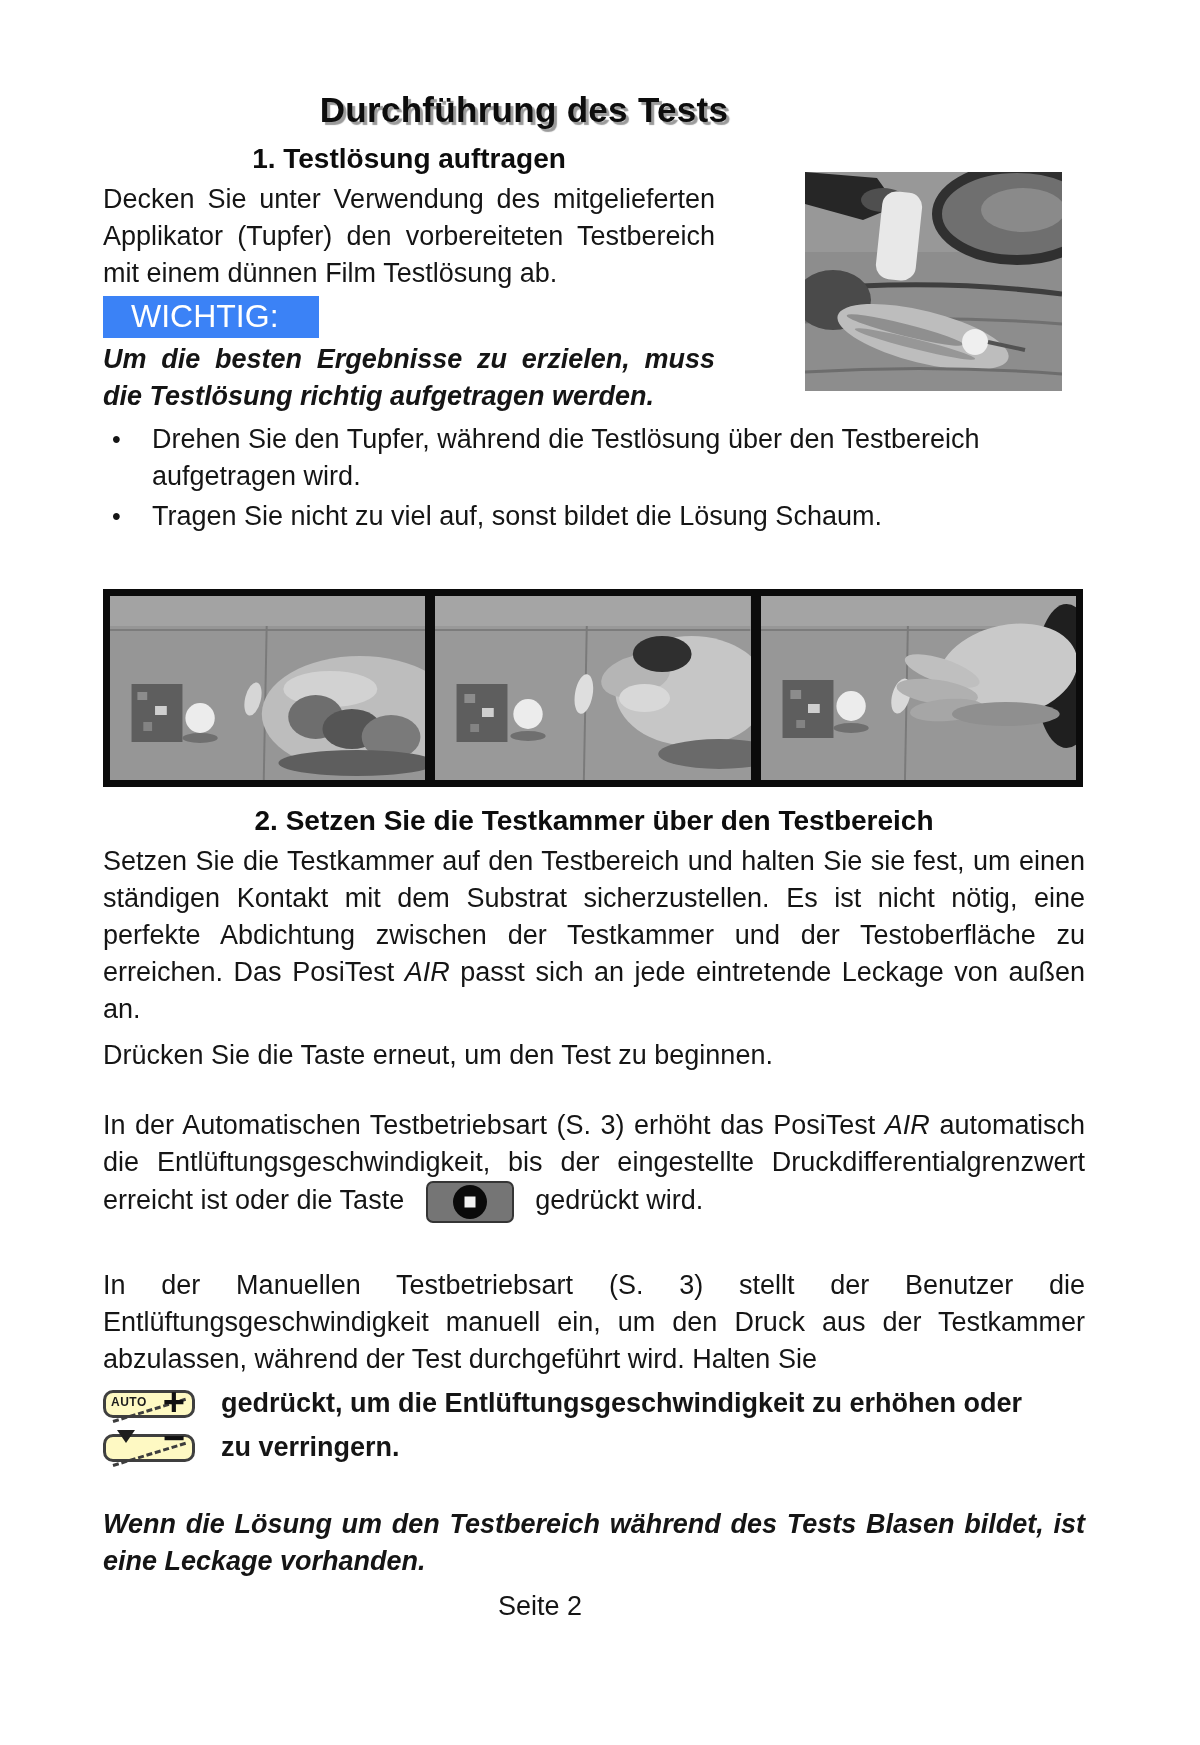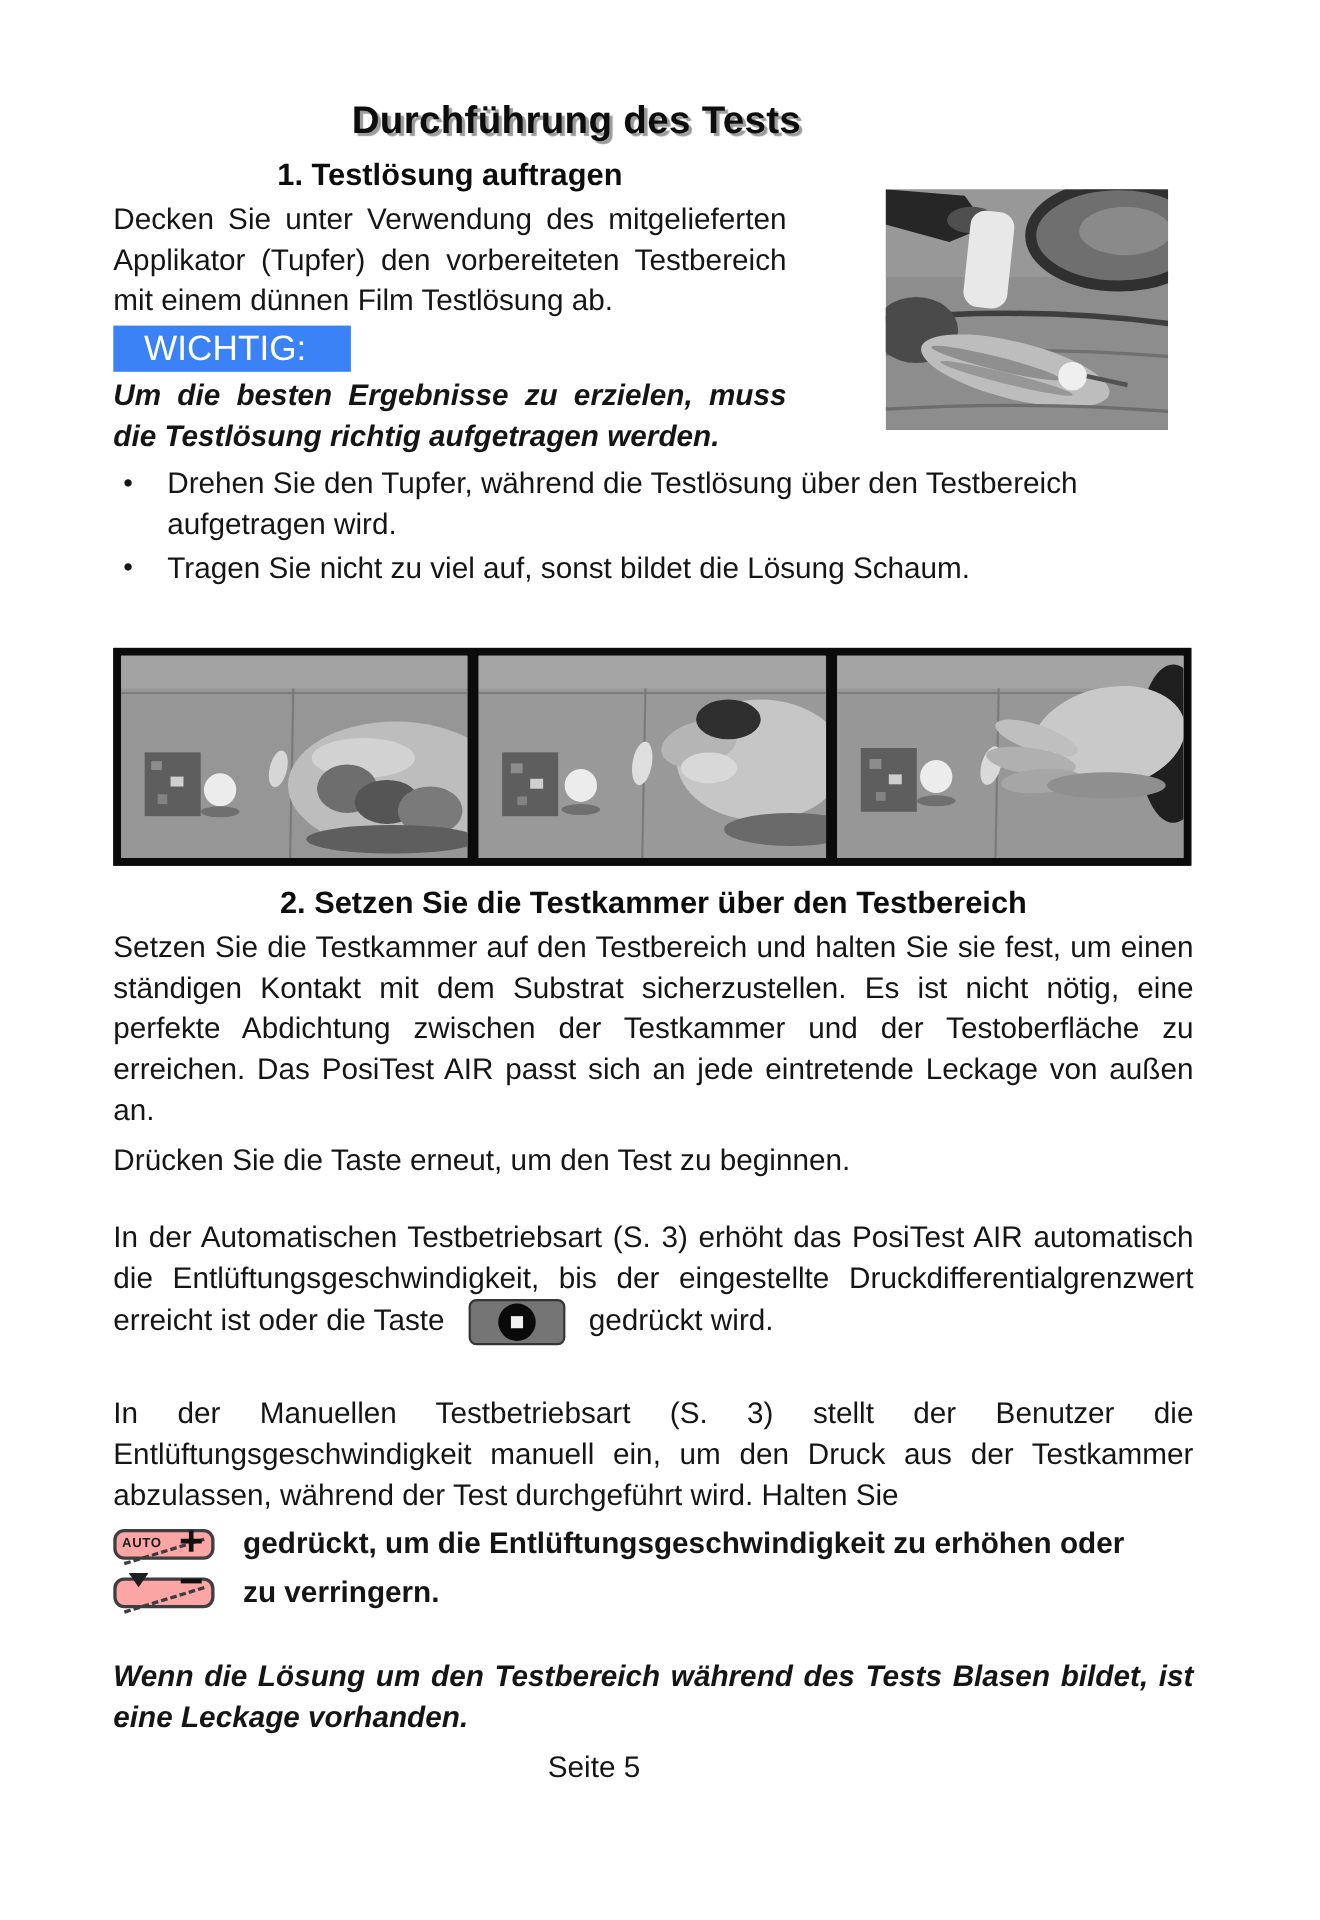--- a/index.html
+++ b/index.html
@@ -5,21 +5,21 @@
   html,body{margin:0;padding:0;background:#ffffff;}
   body{width:1200px;height:1745px;overflow:hidden;position:relative;
        font-family:"Liberation Sans","DejaVu Sans",sans-serif;color:#151515;}
   .page{padding:90px 115px 0 103px;}
   .title{width:842px;text-align:center;font-size:35px;font-weight:700;margin:0 0 12px 0;
          color:#0d0d0d;text-shadow:3px 3px 1px #9b9b9b;letter-spacing:.3px;}
   h2{font-size:28px;font-weight:700;margin:0 0 5px 0;color:#0d0d0d;line-height:34px;text-align:center;}
   p{font-size:27px;line-height:37px;margin:0;}
   .just{text-align:justify;}
   .bi{font-weight:700;font-style:italic;}
-  .it{}
+  .it{font-style:italic;}
   
   .s1-wrap{display:flex;justify-content:space-between;}
   .s1-left{width:612px;}
   .photo-apply{width:257px;height:219px;margin-top:30px;margin-right:23px;overflow:hidden;}
   .photo-apply svg,.panel svg{display:block;width:100%;height:100%;}
   .wichtig{display:inline-block;background:#3b82f6;color:#ffffff;font-size:32px;
            padding:2px 40px 3px 28px;margin:4px 0 3px 0;}
   .bullets{list-style:none;margin:6px 0 0 0;padding:0;}
   .bullets li{display:flex;margin:0 0 3px 0;}
   .dot{width:40px;flex:0 0 40px;padding-left:9px;font-size:25px;line-height:37px;}
@@ -33,21 +33,21 @@
   
   .btn{display:inline-block;position:relative;vertical-align:middle;box-sizing:border-box;border-radius:9px;}
   .btn-prepare{width:88px;height:45px;background:#9b9b9b;border:3px solid #4a4a4a;margin:0 6px;}
   .btn-prepare .vbar{position:absolute;left:50%;top:50%;transform:translate(-50%,-50%);
         width:7px;height:27px;background:#dadada;}
   .btn-stop{width:88px;height:42px;background:#757575;border:2px solid #353535;border-radius:7px;margin:0 14px;}
   .btn-stop .ring{position:absolute;left:50%;top:50%;transform:translate(-50%,-50%);
         width:34px;height:34px;background:#0a0a0a;border-radius:50%;}
   .btn-stop .sq{position:absolute;left:50%;top:50%;transform:translate(-50%,-50%);
         width:11px;height:11px;background:#f2f2f2;}
-  .btn-vent{width:92px;height:28px;background:#fca5a5;border:3px solid #3f3f3f;border-radius:10px;flex:0 0 92px;}
+  .btn-vent{width:92px;height:28px;background:#fef9c3;border:3px solid #3f3f3f;border-radius:10px;flex:0 0 92px;}
   .btn-vent .diag{position:absolute;left:7px;top:27px;width:76px;border-top:3px dashed #3d3d3d;
         transform:rotate(-17deg);transform-origin:left center;}
   .btn-vent .auto{position:absolute;left:5px;top:2px;font-size:12px;font-weight:700;color:#1c1c1c;
         letter-spacing:.5px;filter:blur(.6px);}
   .btn-vent .sign{position:absolute;right:7px;bottom:-6px;font-size:38px;font-weight:700;color:#101010;line-height:1;}
   .btn-minus .deco{position:absolute;left:9px;top:6px;}
   .btn-minus .bar{width:22px;height:5px;background:#1e1e1e;margin-bottom:2px;}
   .btn-minus .tri{width:0;height:0;border-left:9px solid transparent;border-right:9px solid transparent;
         border-top:13px solid #1e1e1e;margin-left:2px;}
   .btn-minus .sign{bottom:2px;}
@@ -198,15 +198,15 @@
     <span class="btn btn-vent btn-minus">
       <span class="deco"><span class="bar"></span><span class="tri"></span></span>
       <span class="diag"></span>
       <span class="sign">−</span>
     </span>
     <span class="vt">zu verringern.</span>
   </div>
 
   <p class="warning bi just">Wenn die Lösung um den Testbereich während des Tests Blasen bildet, ist eine Leckage vorhanden.</p>
 
-  <div class="footer">Seite 5</div>
+  <div class="footer">Seite 2</div>
 
 </div>
 
 </body></html>

